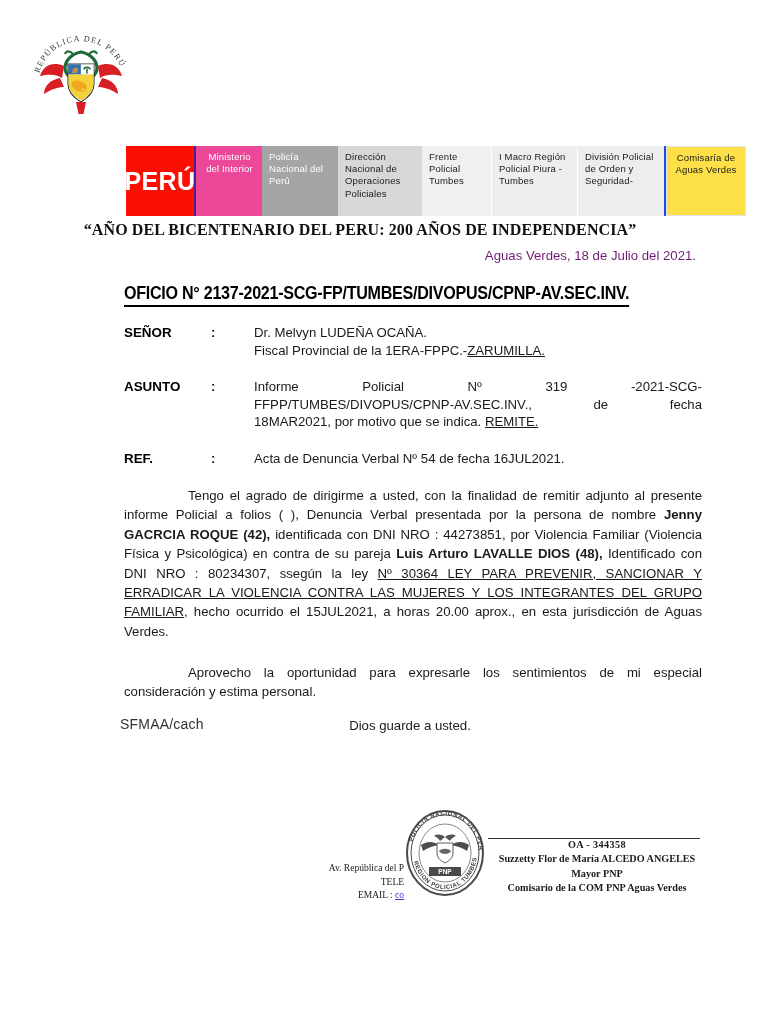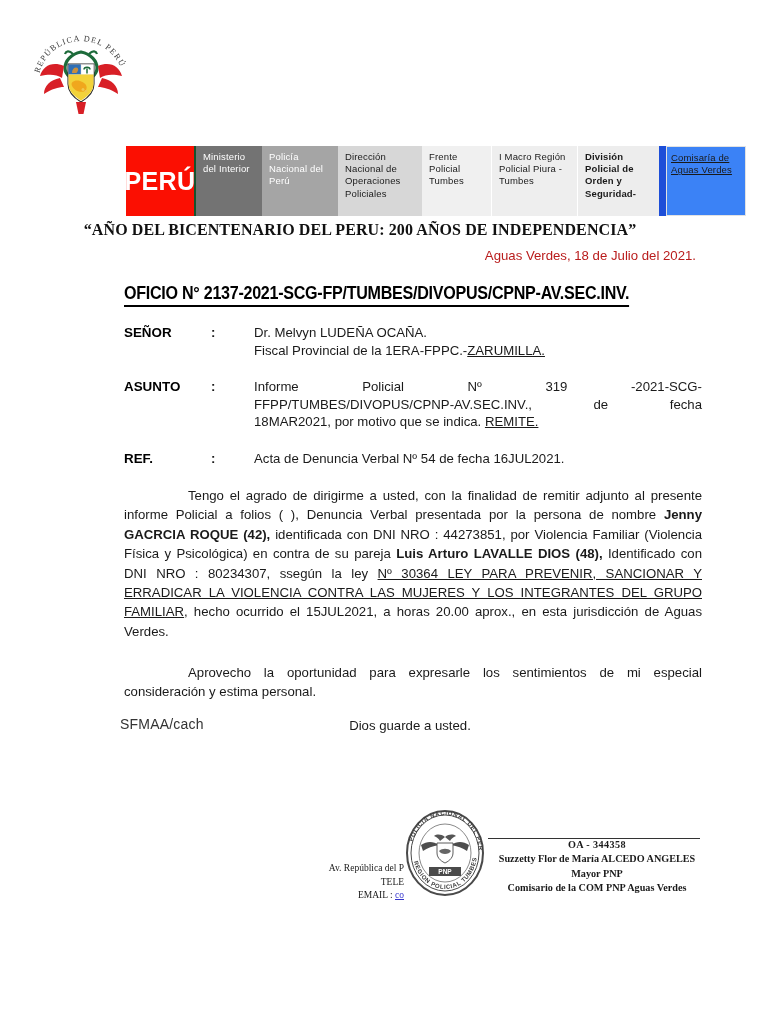--- a/index.html
+++ b/index.html
@@ -52,35 +52,34 @@
     align-items: center;
     justify-content: center;
     padding: 16px;
   }
   .hcell.peru span {
     font-size: 25px;
     font-weight: bold;
     letter-spacing: 0.4px;
     color: #ffffff;
   }
-  .hcell.c2 { background: #737373; width: 68px; border-left: 2px solid #14532d; }
+  .hcell.c2 { background: #ec4899; width: 68px; border-left: 2px solid #4c1d95; text-align: center; }
   .hcell.c3 { background: #a5a5a5; width: 76px; }
   .hcell.c4 { background: #d7d7d7; width: 84px; color: #1a1a1a; }
   .hcell.c5 { background: #eeeeee; width: 86px; color: #1a1a1a; border-right:1px solid #ffffff;}
   .hcell.c6 { background: #f0f0f0; width: 70px; color: #1a1a1a; border-right:1px solid #ffffff;}
-  .hcell.c7 { background: #ededed; width: 88px; color: #1a1a1a; border-right:7px solid #1d4ed8;font-weight:bold;}
+  .hcell.c7 { background: #ededed; width: 88px; color: #1a1a1a; border-right:2px solid #1d4ed8;}
   .hcell.c8 {
-    background: #3b82f6;
+    background: #fde047;
     width: 80px;
     color: #1a1a1a;
-    text-align: left;
+    text-align: center;
     border: 1px solid #e2e2e2;
     padding-left: 4px;
     padding-right: 4px;
-    text-decoration: underline;
   }
 
   
   .banner {
     position: absolute;
     left: 0;
     top: 221px;
     width: 720px;
     text-align: center;
     font-family: "Liberation Serif", serif;
@@ -89,21 +88,21 @@
     letter-spacing: 0.1px;
     color: #111111;
   }
 
   
   .date-line {
     position: absolute;
     right: 72px;
     top: 248px;
     font-size: 13.2px;
-    color: #b91c1c;
+    color: #701a75;
   }
 
   
   .oficio-title {
     position: absolute;
     left: 124px;
     top: 283px;
     font-family: "Liberation Sans Narrow", "Liberation Sans", sans-serif;
     font-weight: bold;
     font-size: 17.5px;

